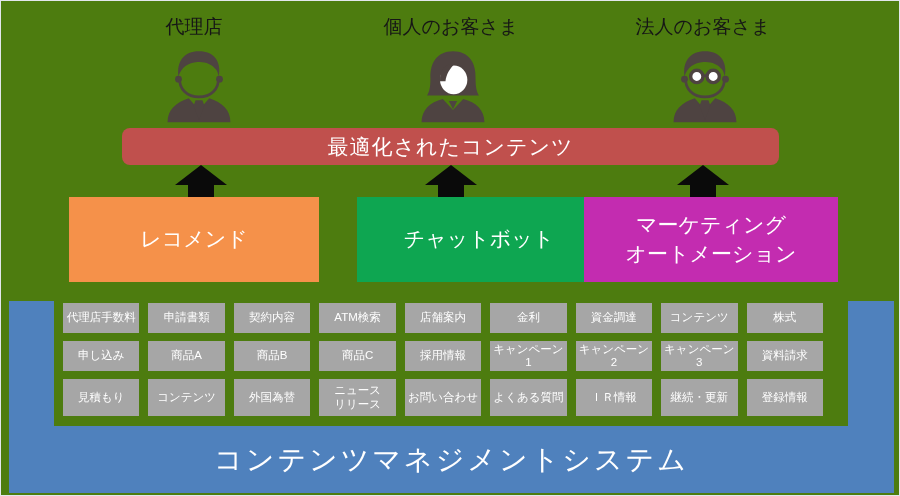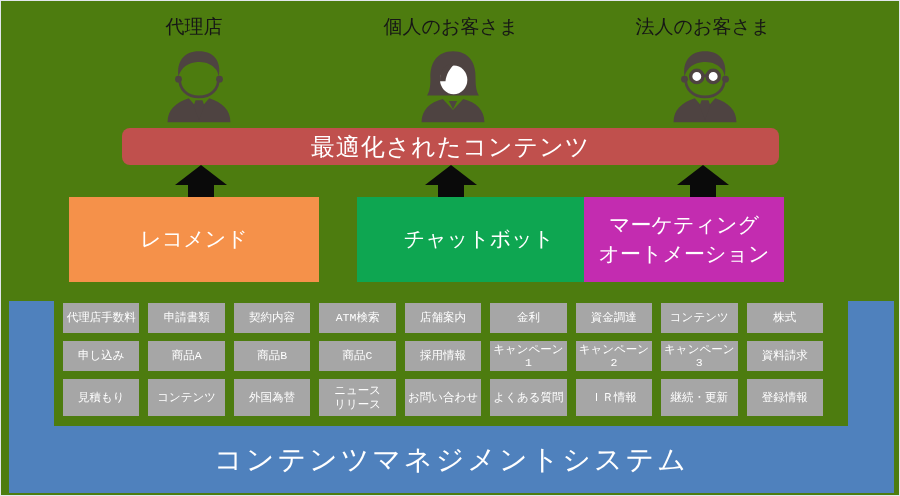--- a/index.html
+++ b/index.html
@@ -12,54 +12,54 @@
   .aud-label{
     position:absolute;top:13px;transform:translateX(-50%);
     font-size:19px;color:#161616;white-space:nowrap;
   }
   .aud-icon{position:absolute;top:47px;transform:translateX(-50%);}
   
   .banner{
     position:absolute;left:121px;top:127px;width:657px;height:37px;
     background:#c0504d;border-radius:8px;
     display:flex;align-items:center;justify-content:center;
-    color:#fff;font-size:24px;letter-spacing:1px;
+    color:#fff;font-size:21px;letter-spacing:1px;
   }
   
   .arrow{position:absolute;top:164px;transform:translateX(-50%);width:52px;height:33px;}
   .arrow .head{
     width:0;height:0;margin:0 auto;
     border-left:26px solid transparent;border-right:26px solid transparent;
     border-bottom:20px solid #0a0a0a;
   }
   .arrow .stem{width:26px;height:13px;background:#0a0a0a;margin:0 auto;}
   
   .channel{
     position:absolute;top:196px;height:85px;
     display:flex;align-items:center;justify-content:center;text-align:center;
     color:#fff;font-size:21px;line-height:1.35;white-space:pre-line;
   }
   .channel.recommend{left:68px;width:250px;background:#f5914a;}
   .channel.chatbot{left:328px;width:244px;background:#0ea651;margin-left:28px;}
-  .channel.ma{left:583px;width:200px;background:#c32cb0;}
+  .channel.ma{left:583px;width:254px;background:#c32cb0;}
   
   .cms-left {position:absolute;left:8px;  top:300px;width:45px;height:192px;background:#4f81bd;}
   .cms-right{position:absolute;left:847px;top:300px;width:46px;height:192px;background:#4f81bd;}
   .cms-bottom{
     position:absolute;left:8px;top:425px;width:885px;height:67px;background:#4f81bd;
     display:flex;align-items:center;justify-content:center;
     color:#fff;font-size:28px;letter-spacing:3px;white-space:nowrap;
   }
   
   .tag-grid{position:absolute;left:62px;top:302px;width:760px;}
   .tag-row{display:flex;gap:9px;margin-bottom:8px;}
   .tag{
     flex:1 1 0;min-width:0;background:#a6a6a6;color:#fff;
     display:flex;align-items:center;justify-content:center;text-align:center;
-    font-size:11.5px;line-height:1.15;white-space:pre-line;height:30px;font-family:Liberation Mono, monospace;
+    font-size:11.5px;line-height:1.15;white-space:pre-line;height:30px;
   }
   .tag-row.tall .tag{height:37px;}
   svg .ink{fill:#4e4341;}
   svg .ink-stroke{fill:none;stroke:#4e4341;}
 </style>
 </head>
 <body>
 
 <div class="frame">
 

